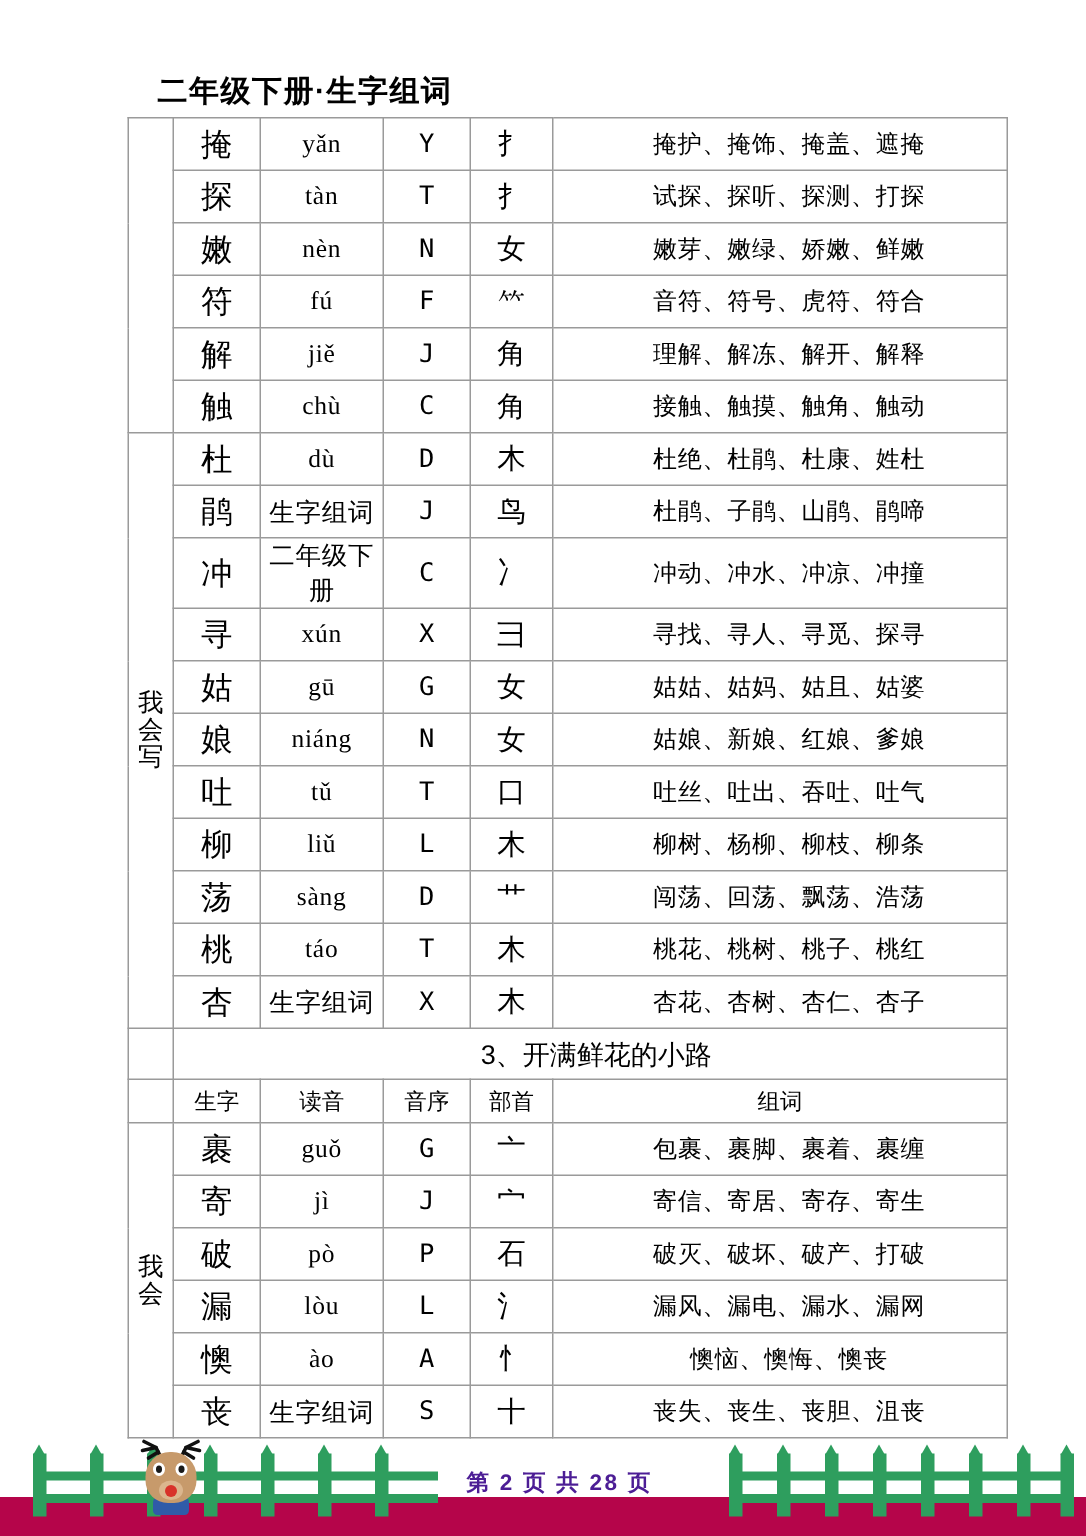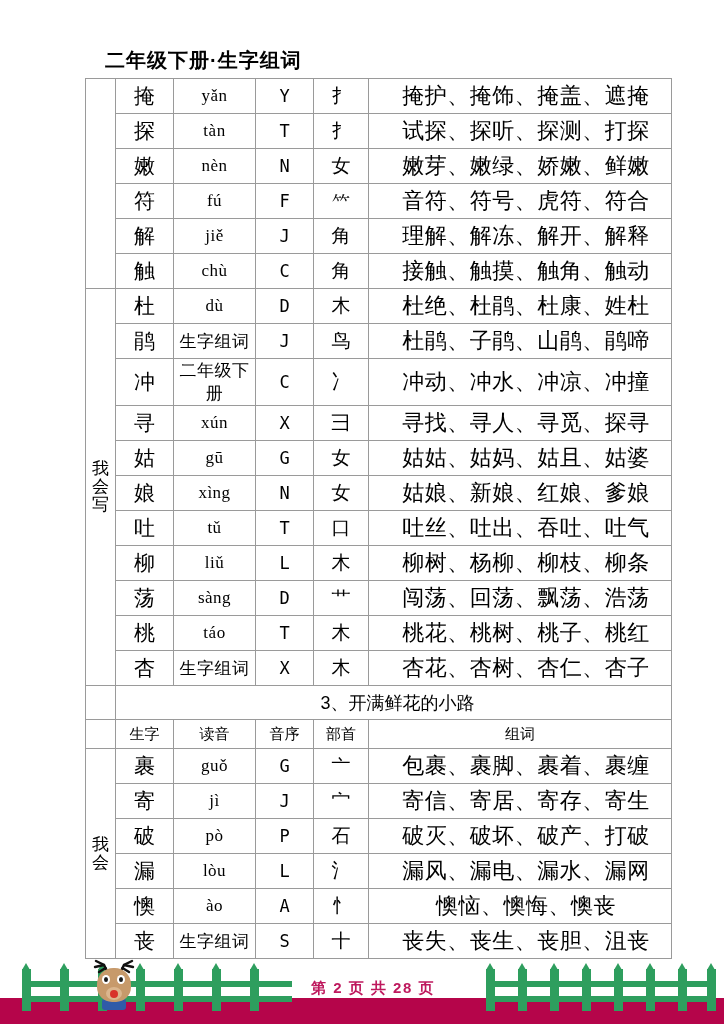--- a/index.html
+++ b/index.html
@@ -92,21 +92,21 @@
     font-size: 17px;
     font-weight: 700;
     font-family: "DejaVu Sans Mono", "Liberation Mono", monospace;
   }
   .cell-rad {
     font-size: 19px;
     font-weight: 700;
     font-family: "Liberation Serif", "DejaVu Serif", serif;
   }
   .cell-words {
-    font-size: 22px;
+    font-size: 16px;
     text-align: left;
     padding-left: 12px !important;
     letter-spacing: 0.5px;
     font-family: "Liberation Serif", "DejaVu Serif", serif;
     white-space: nowrap;
   }
 
   
   td.section-head {
     text-align: left;
@@ -231,21 +231,21 @@
 
   
   .page-num {
     position: absolute;
     left: 0; bottom: 26px;
     width: 724px;
     text-align: center;
     font-size: 15px;
     font-weight: 700;
     letter-spacing: 1.5px;
-    color: #be185d;
+    color: #4c1d95;
     font-family: "Liberation Sans", "DejaVu Sans", sans-serif;
     padding-left: 22px;
   }
 </style>
 </head>
 <body>
 
 <div class="page">
 
   <div class="doc-title">二年级下册·生字组词</div>
@@ -343,21 +343,21 @@
           </tr>
           <tr class="row-h">
             <td class="cell-zi">姑</td>
             <td class="cell-pin">gū</td>
             <td class="cell-letter">G</td>
             <td class="cell-rad">女</td>
             <td class="cell-words">姑姑、姑妈、姑且、姑婆</td>
           </tr>
           <tr class="row-h">
             <td class="cell-zi">娘</td>
-            <td class="cell-pin">xìng</td>
+            <td class="cell-pin">niáng</td>
             <td class="cell-letter">N</td>
             <td class="cell-rad">女</td>
             <td class="cell-words">姑娘、新娘、红娘、爹娘</td>
           </tr>
           <tr class="row-h">
             <td class="cell-zi">吐</td>
             <td class="cell-pin">tǔ</td>
             <td class="cell-letter">T</td>
             <td class="cell-rad">口</td>
             <td class="cell-words">吐丝、吐出、吞吐、吐气</td>

